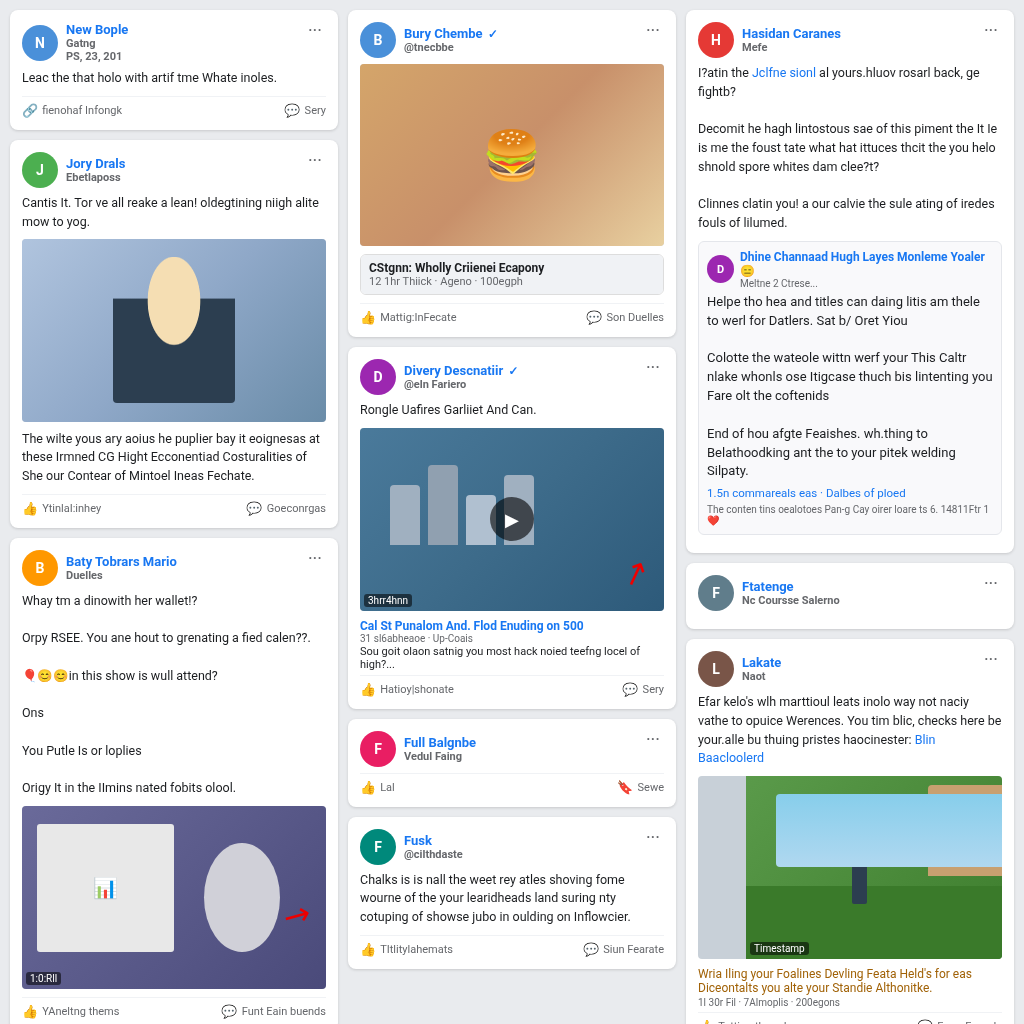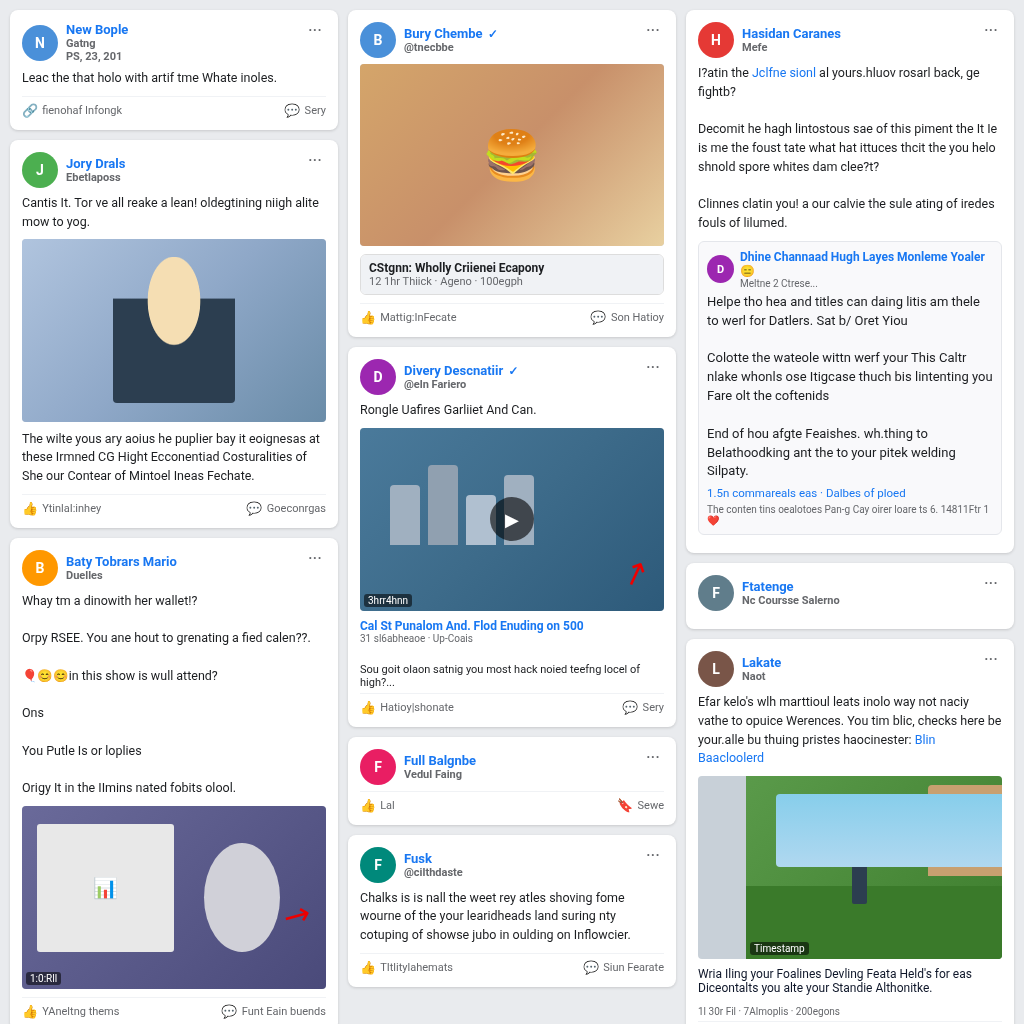--- a/index.html
+++ b/index.html
@@ -351,21 +351,21 @@
           <div class="link-preview-sub">12 1hr Thiick · Ageno · 100egph</div>
         </div>
       </div>
       <div class="card-footer">
         <span class="footer-action">
           <span class="action-icon">👍</span>
           <span>Mattig:InFecate</span>
         </span>
         <span class="footer-action">
           <span class="action-icon">💬</span>
-          <span>Son Hatioy</span>
+          <span>Son Duelles</span>
         </span>
       </div>
     </div>
 
     <div class="card">
       <div class="card-header">
         <div class="card-header-left">
           <div class="avatar av-purple">D</div>
           <div class="user-info">
             <span class="user-name">
@@ -387,21 +387,21 @@
             <div style="width:30px;height:70px;background:#a0b0c0;border-radius:4px 4px 0 0;"></div>
           </div>
           <div class="play-btn">▶</div>
           <div class="video-label">3hrr4hnn</div>
         </div>
         <div style="position:absolute;bottom:10%;right:5%;font-size:32px;color:#e00;transform:rotate(-20deg);">↗</div>
       </div>
       <div style="margin-top:6px;">
         <div style="font-size:12px;font-weight:bold;color:#1877f2;">Cal St Punalom And. Flod Enuding on 500</div>
         <div style="font-size:10px;color:#65676b;">31 sl6abheaoe · Up-Coais</div>
-        <div style="font-size:11px;color:#1c1e21;margin-top:19px;">Sou goit olaon satnig you most hack noied teefng locel of high?...</div>
+        <div style="font-size:11px;color:#1c1e21;margin-top:1px;">Sou goit olaon satnig you most hack noied teefng locel of high?...</div>
       </div>
       <div class="card-footer">
         <span class="footer-action">
           <span class="action-icon">👍</span>
           <span>Hatioy|shonate</span>
         </span>
         <span class="footer-action">
           <span class="action-icon">💬</span>
           <span>Sery</span>
         </span>
@@ -524,22 +524,22 @@
       <div class="post-image">
         <div class="post-image-inner post-image-outdoor">
           <div style="position:absolute;bottom:0;left:0;right:0;height:40%;background:#3a7a2a;"></div>
           <div style="position:absolute;top:5%;right:10%;width:30%;height:50%;background:#c8a070;border-radius:4px 4px 0 0;"></div>
           <div style="position:absolute;bottom:30%;left:35%;width:15px;height:40px;background:#2c3e50;border-radius:2px;"></div>
           <div style="position:absolute;top:10%;left:10%;right:10%;height:40%;background:linear-gradient(to bottom,#87ceeb,#b0d8f0);border-radius:4px;"></div>
           <div class="video-label">Timestamp</div>
         </div>
       </div>
       <div style="margin-top:6px;">
-        <div style="font-size:12px;color:#0f172a;">Wria Iling your Foalines Devling Feata Held's for eas Diceontalts you alte your Standie Althonitke.</div>
-        <div style="font-size:10px;color:#65676b;margin-top:11px;">1l 30r Fil · 7Almoplis · 200egons</div>
+        <div style="font-size:12px;color:#a16207;">Wria Iling your Foalines Devling Feata Held's for eas Diceontalts you alte your Standie Althonitke.</div>
+        <div style="font-size:10px;color:#65676b;margin-top:2px;">1l 30r Fil · 7Almoplis · 200egons</div>
       </div>
       <div class="card-footer">
         <span class="footer-action">
           <span class="action-icon">👍</span>
           <span>Tatting thamds</span>
         </span>
         <span class="footer-action">
           <span class="action-icon">💬</span>
           <span>Frum Foonde</span>
         </span>

